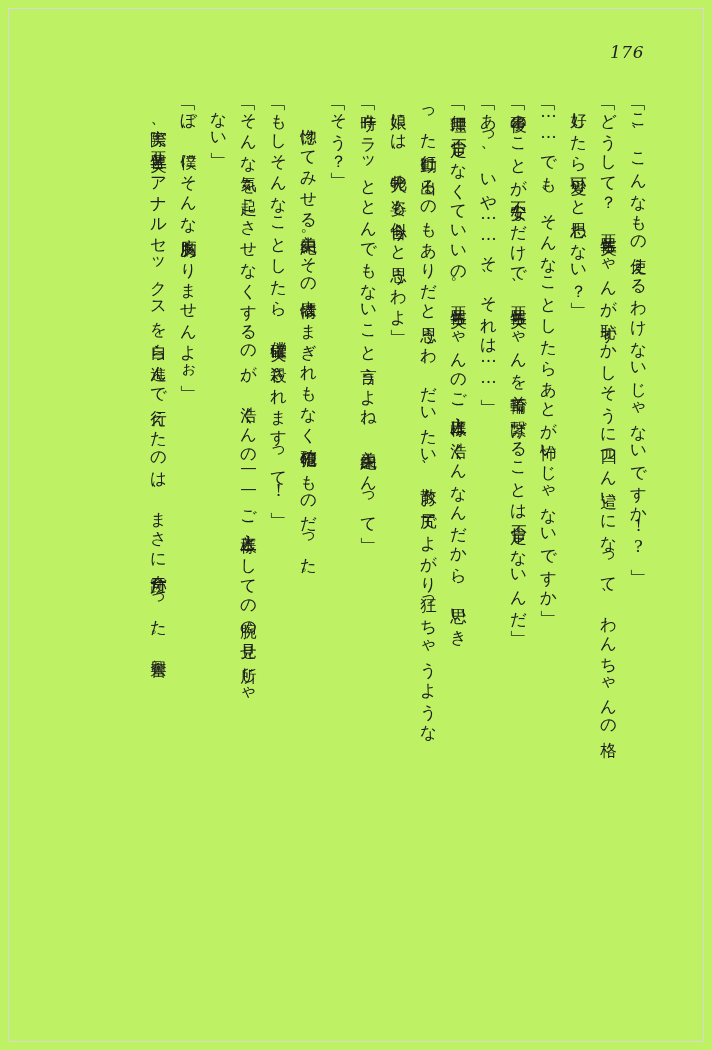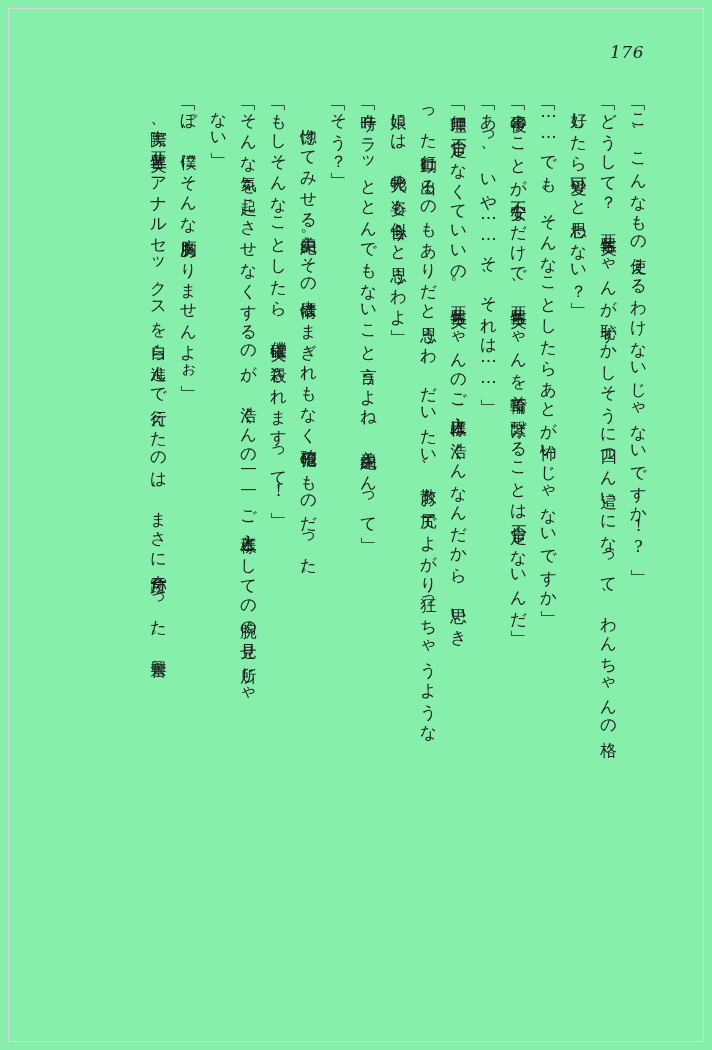--- a/index.html
+++ b/index.html
@@ -4,21 +4,21 @@
 <style>
   html, body {
     margin: 0;
     padding: 0;
     background: #ffffff;
   }
   .page {
     position: relative;
     width: 712px;
     height: 1050px;
-    background: #86efac;
+    background: #bef264;
     overflow: hidden;
     font-family: "DejaVu Serif", "Liberation Serif", serif;
     color: #1a1a1a;
   }
   
   .page-frame {
     position: absolute;
     left: 8px;
     top: 8px;
     right: 8px;

